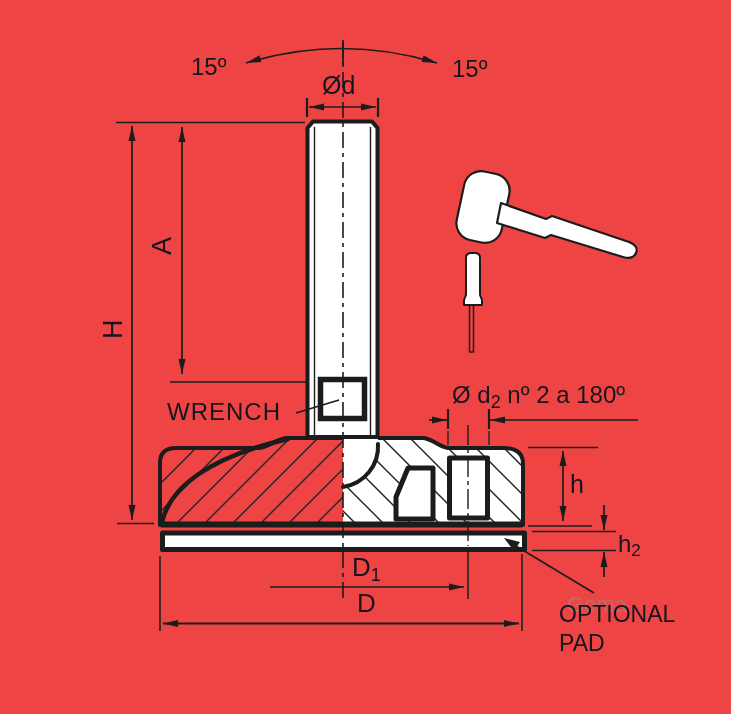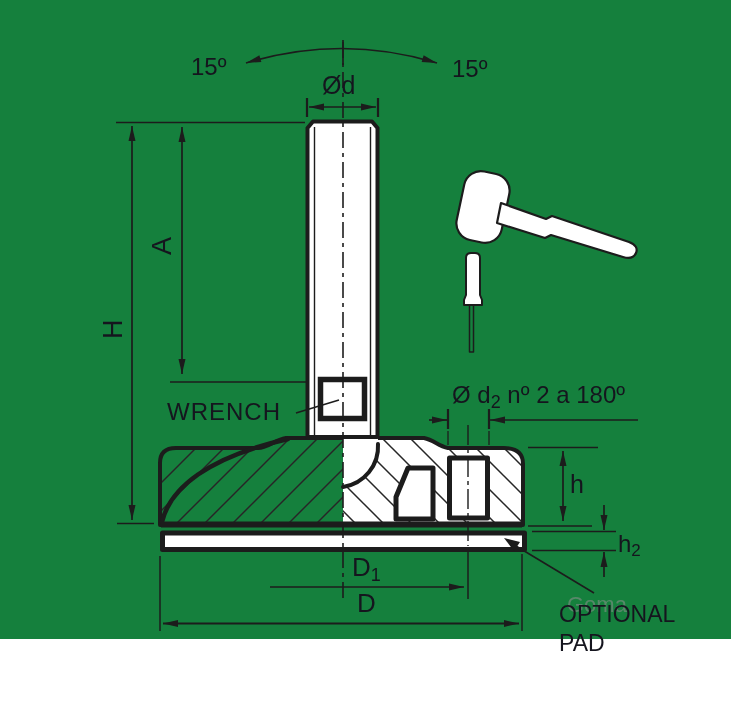--- a/index.html
+++ b/index.html
@@ -1,17 +1,17 @@
 <!DOCTYPE html>
 <html><head>
 <meta charset="utf-8">
 <style>
   html,body{margin:0;padding:0;background:#ffffff;}
   body{width:731px;height:723px;overflow:hidden;font-family:"Liberation Sans",sans-serif;}
-  .stage{position:relative;width:731px;height:639px;background:#15803d;}
+  .stage{position:relative;width:731px;height:714px;background:#ef4444;}
   svg{display:block;}
   .lbl{font-family:"Liberation Sans",sans-serif;}
 </style>
 </head>
 <body>
 
 <div class="stage">
 <svg width="731" height="723" viewBox="0 0 731 723">
   <defs>
     <pattern id="hatchL" width="28" height="28" patternUnits="userSpaceOnUse">

